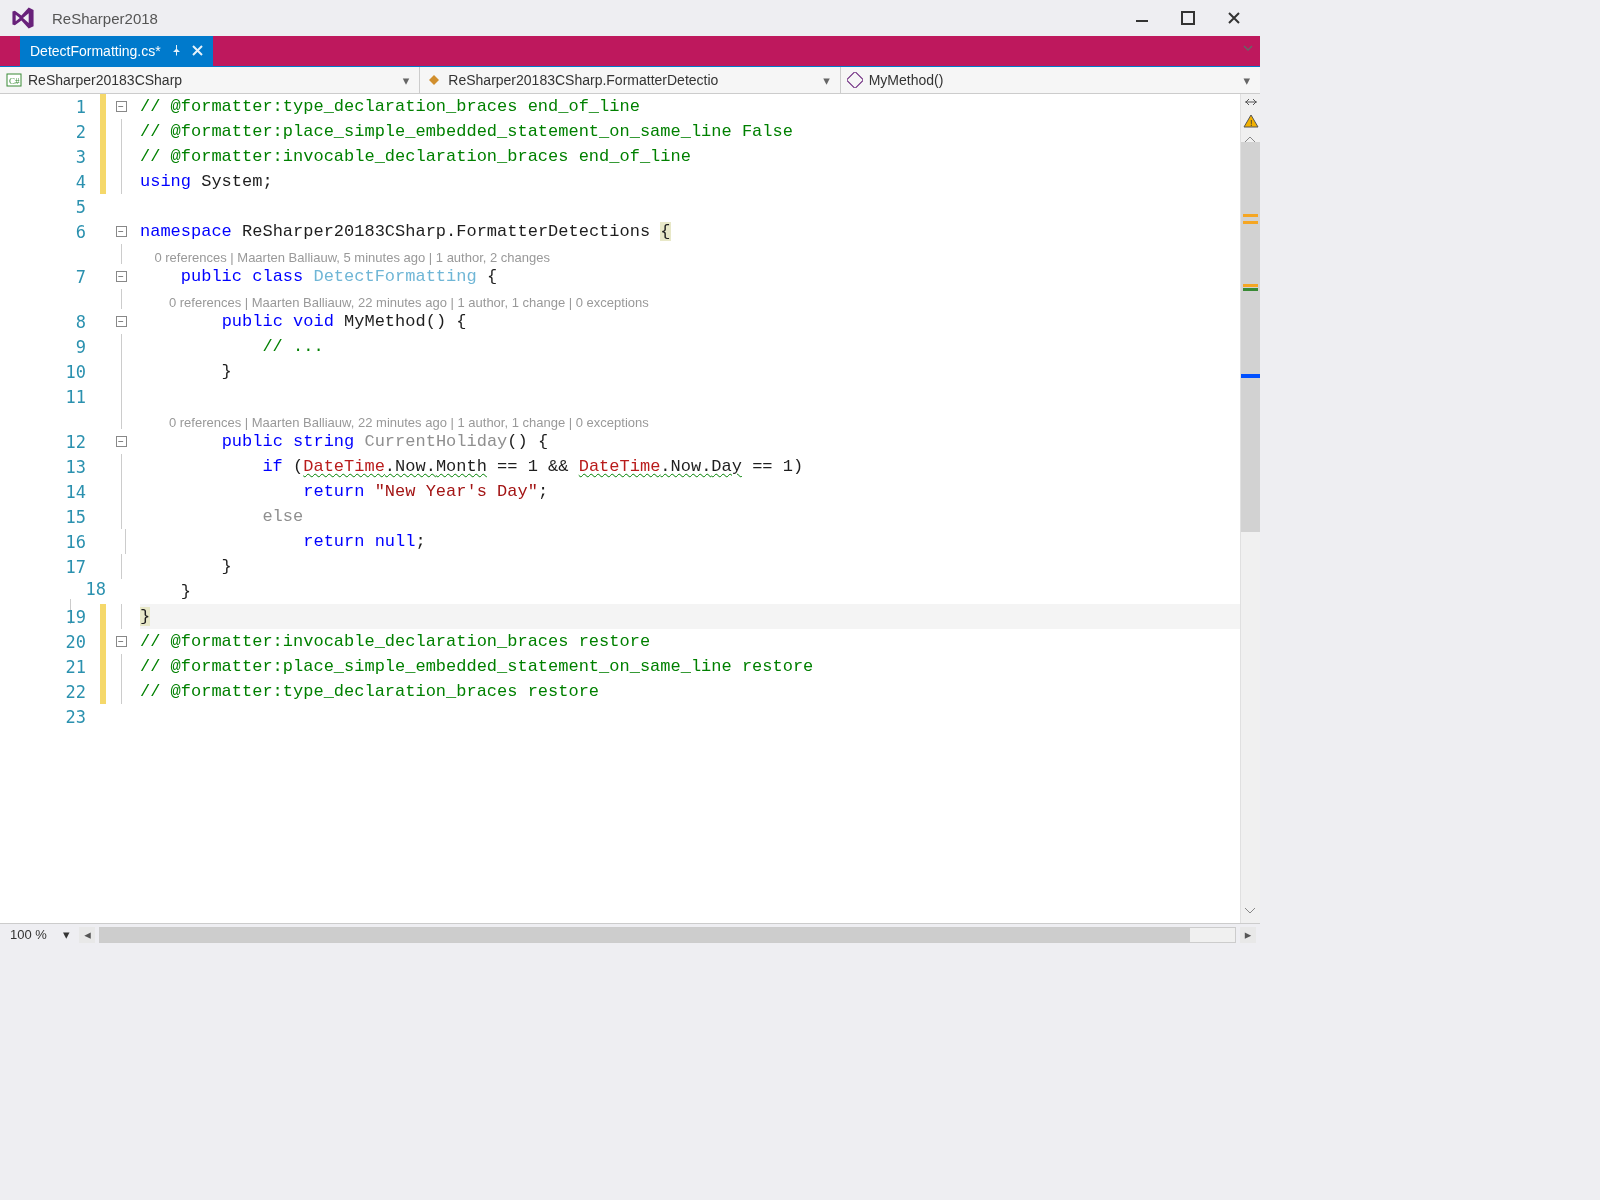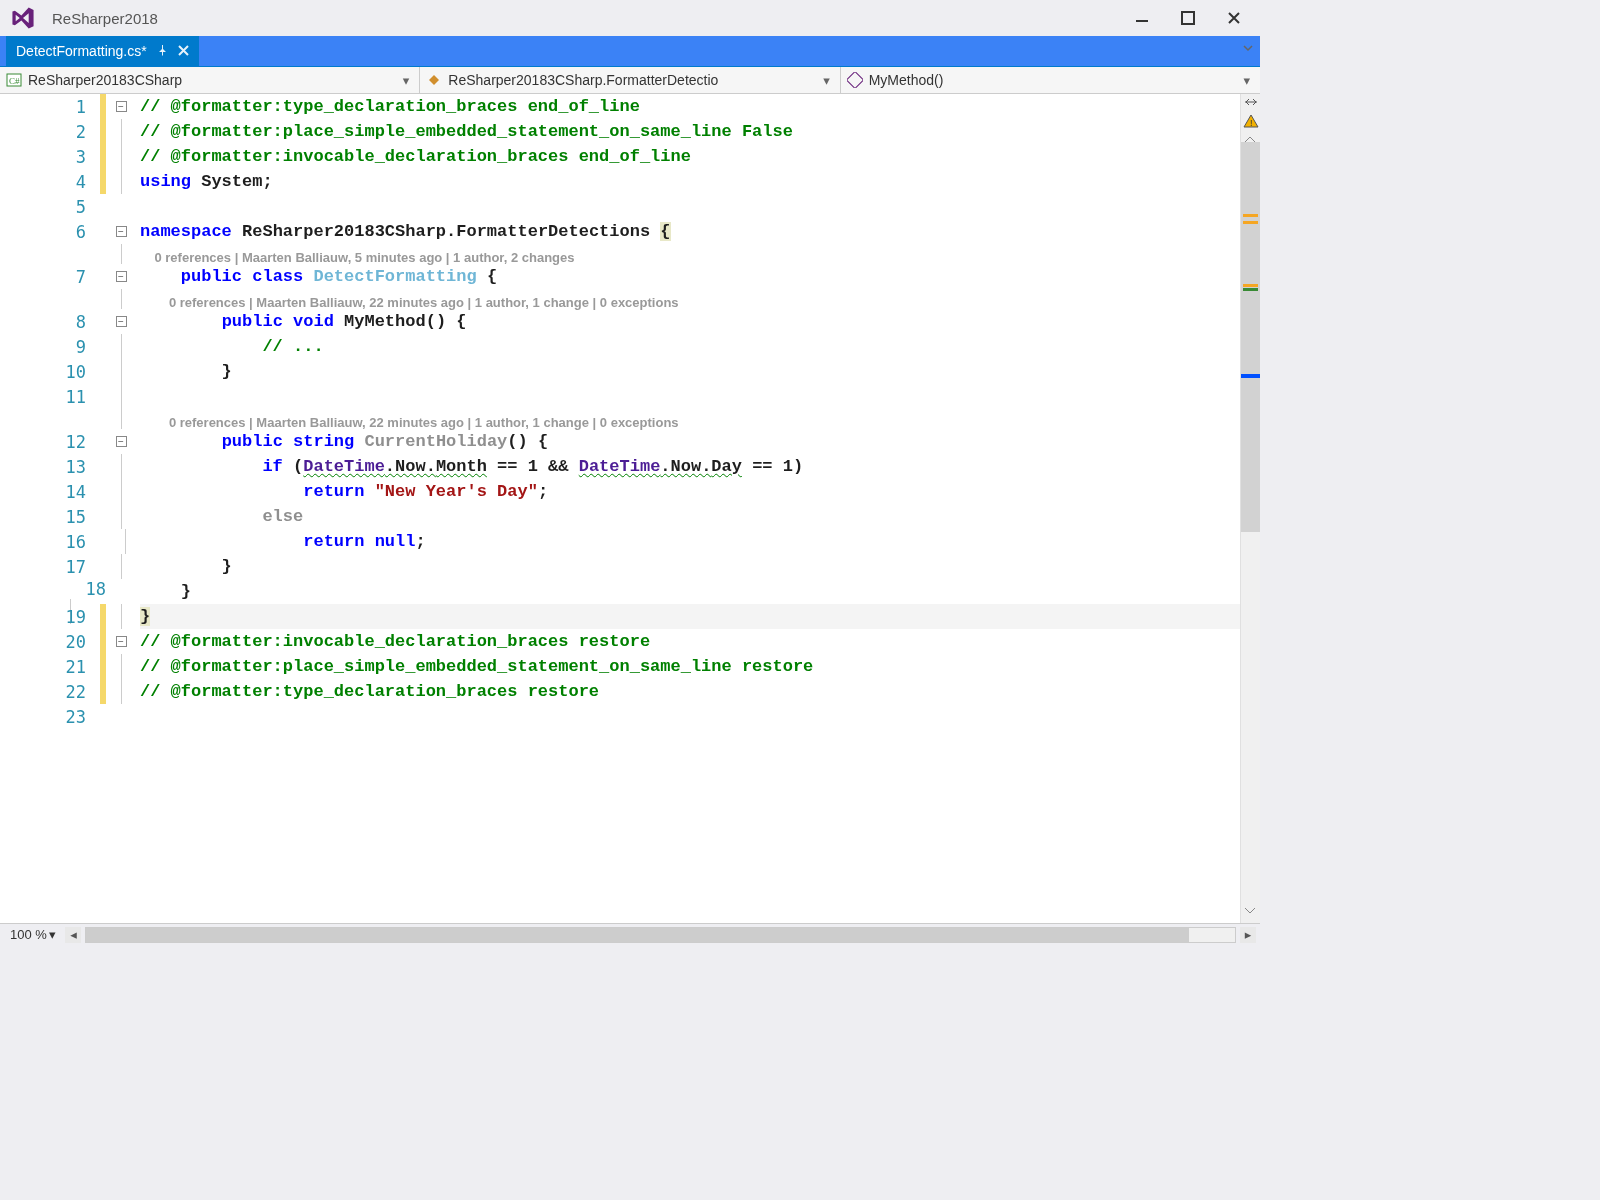--- a/index.html
+++ b/index.html
@@ -24,24 +24,24 @@
     width: 34px; height: 28px;
     display: flex; align-items: center; justify-content: center;
     margin-right: 12px;
   }
   .titlebar-title { font-size: 15px; color: #555; }
   .win-controls { margin-left: auto; display: flex; gap: 22px; padding-right: 8px; }
   .win-btn { width: 24px; height: 24px; display:flex; align-items:center; justify-content:center; cursor:pointer; }
   
   .tabwell {
     height: 30px;
-    background: #3b82f6;
+    background: #be185d;
     display: flex;
     align-items: flex-start;
-    padding-left: 6px;
+    padding-left: 20px;
     position: relative;
   }
   .file-tab {
     background: #007acc;
     color: #fff;
     height: 30px;
     display: flex;
     align-items: center;
     padding: 0 10px;
     gap: 10px;
@@ -85,21 +85,20 @@
     position: relative;
   }
   .code {
     flex: 1;
     font-family: Consolas, "Courier New", monospace;
     font-size: 17px;
     line-height: 25px;
     position: relative;
     overflow: hidden;
     white-space: pre;
-    font-weight: bold;
   }
   .line-row {
     display: flex;
     height: 25px;
     align-items: center;
   }
   .ln {
     width: 100px;
     text-align: right;
     padding-right: 14px;
@@ -133,42 +132,42 @@
   .cline { height:25px; white-space: pre; }
   .codelens {
     height: 20px;
     font-family: "Segoe UI", sans-serif;
     font-size: 13px;
     color: #999;
     padding-top: 1px;
   }
   .kw { color:#0000ff; }
   .cm { color:#008000; }
-  .ty { color:#4c1d95; }
+  .ty { color:#b91c1c; }
   .ty2 { color:#6fb6d6; }
   .str { color:#a31515; }
   .dim { color:#8f8f8f; }
   .brh { background:#e8e8c8; }
   .squig { text-decoration: underline wavy #008000 1px; text-underline-offset: 2px; }
   
   .ovr {
     width: 20px;
     background:#f0f0f0;
     border-left:1px solid #e0e0e0;
     position: relative;
   }
   .ovr .topicon { position:absolute; top:2px; left:2px; }
   .ovr .mark { position:absolute; left:2px; right:2px; height:3px; }
   .ovr .thumb { position:absolute; left:0; right:0; background: rgba(0,0,0,.12); }
   
   .botbar {
     height:22px; background:#eeeef2; border-top:1px solid #ccc;
     display:flex; align-items:center; padding:0 4px; gap:4px;
   }
-  .zoom { font-size:13px; color:#333; padding:0 6px; display:flex; align-items:center; gap:2px; }
+  .zoom { font-size:13px; color:#333; padding:0 6px; display:flex; align-items:center; gap:16px; }
   .hscroll {
     flex:1; height:16px; background:#f0f0f0; border:1px solid #ccc;
     position:relative;
   }
   .hscroll-thumb { position:absolute; top:0; bottom:0; background:#cdcdcd; }
   .hscroll-btn { width:16px; height:16px; background:#e8e8e8; display:flex;align-items:center;justify-content:center; color:#555; }
   .warn-tri { fill:#f2b100; stroke:#555; }
 </style>
 </head>
 <body>

